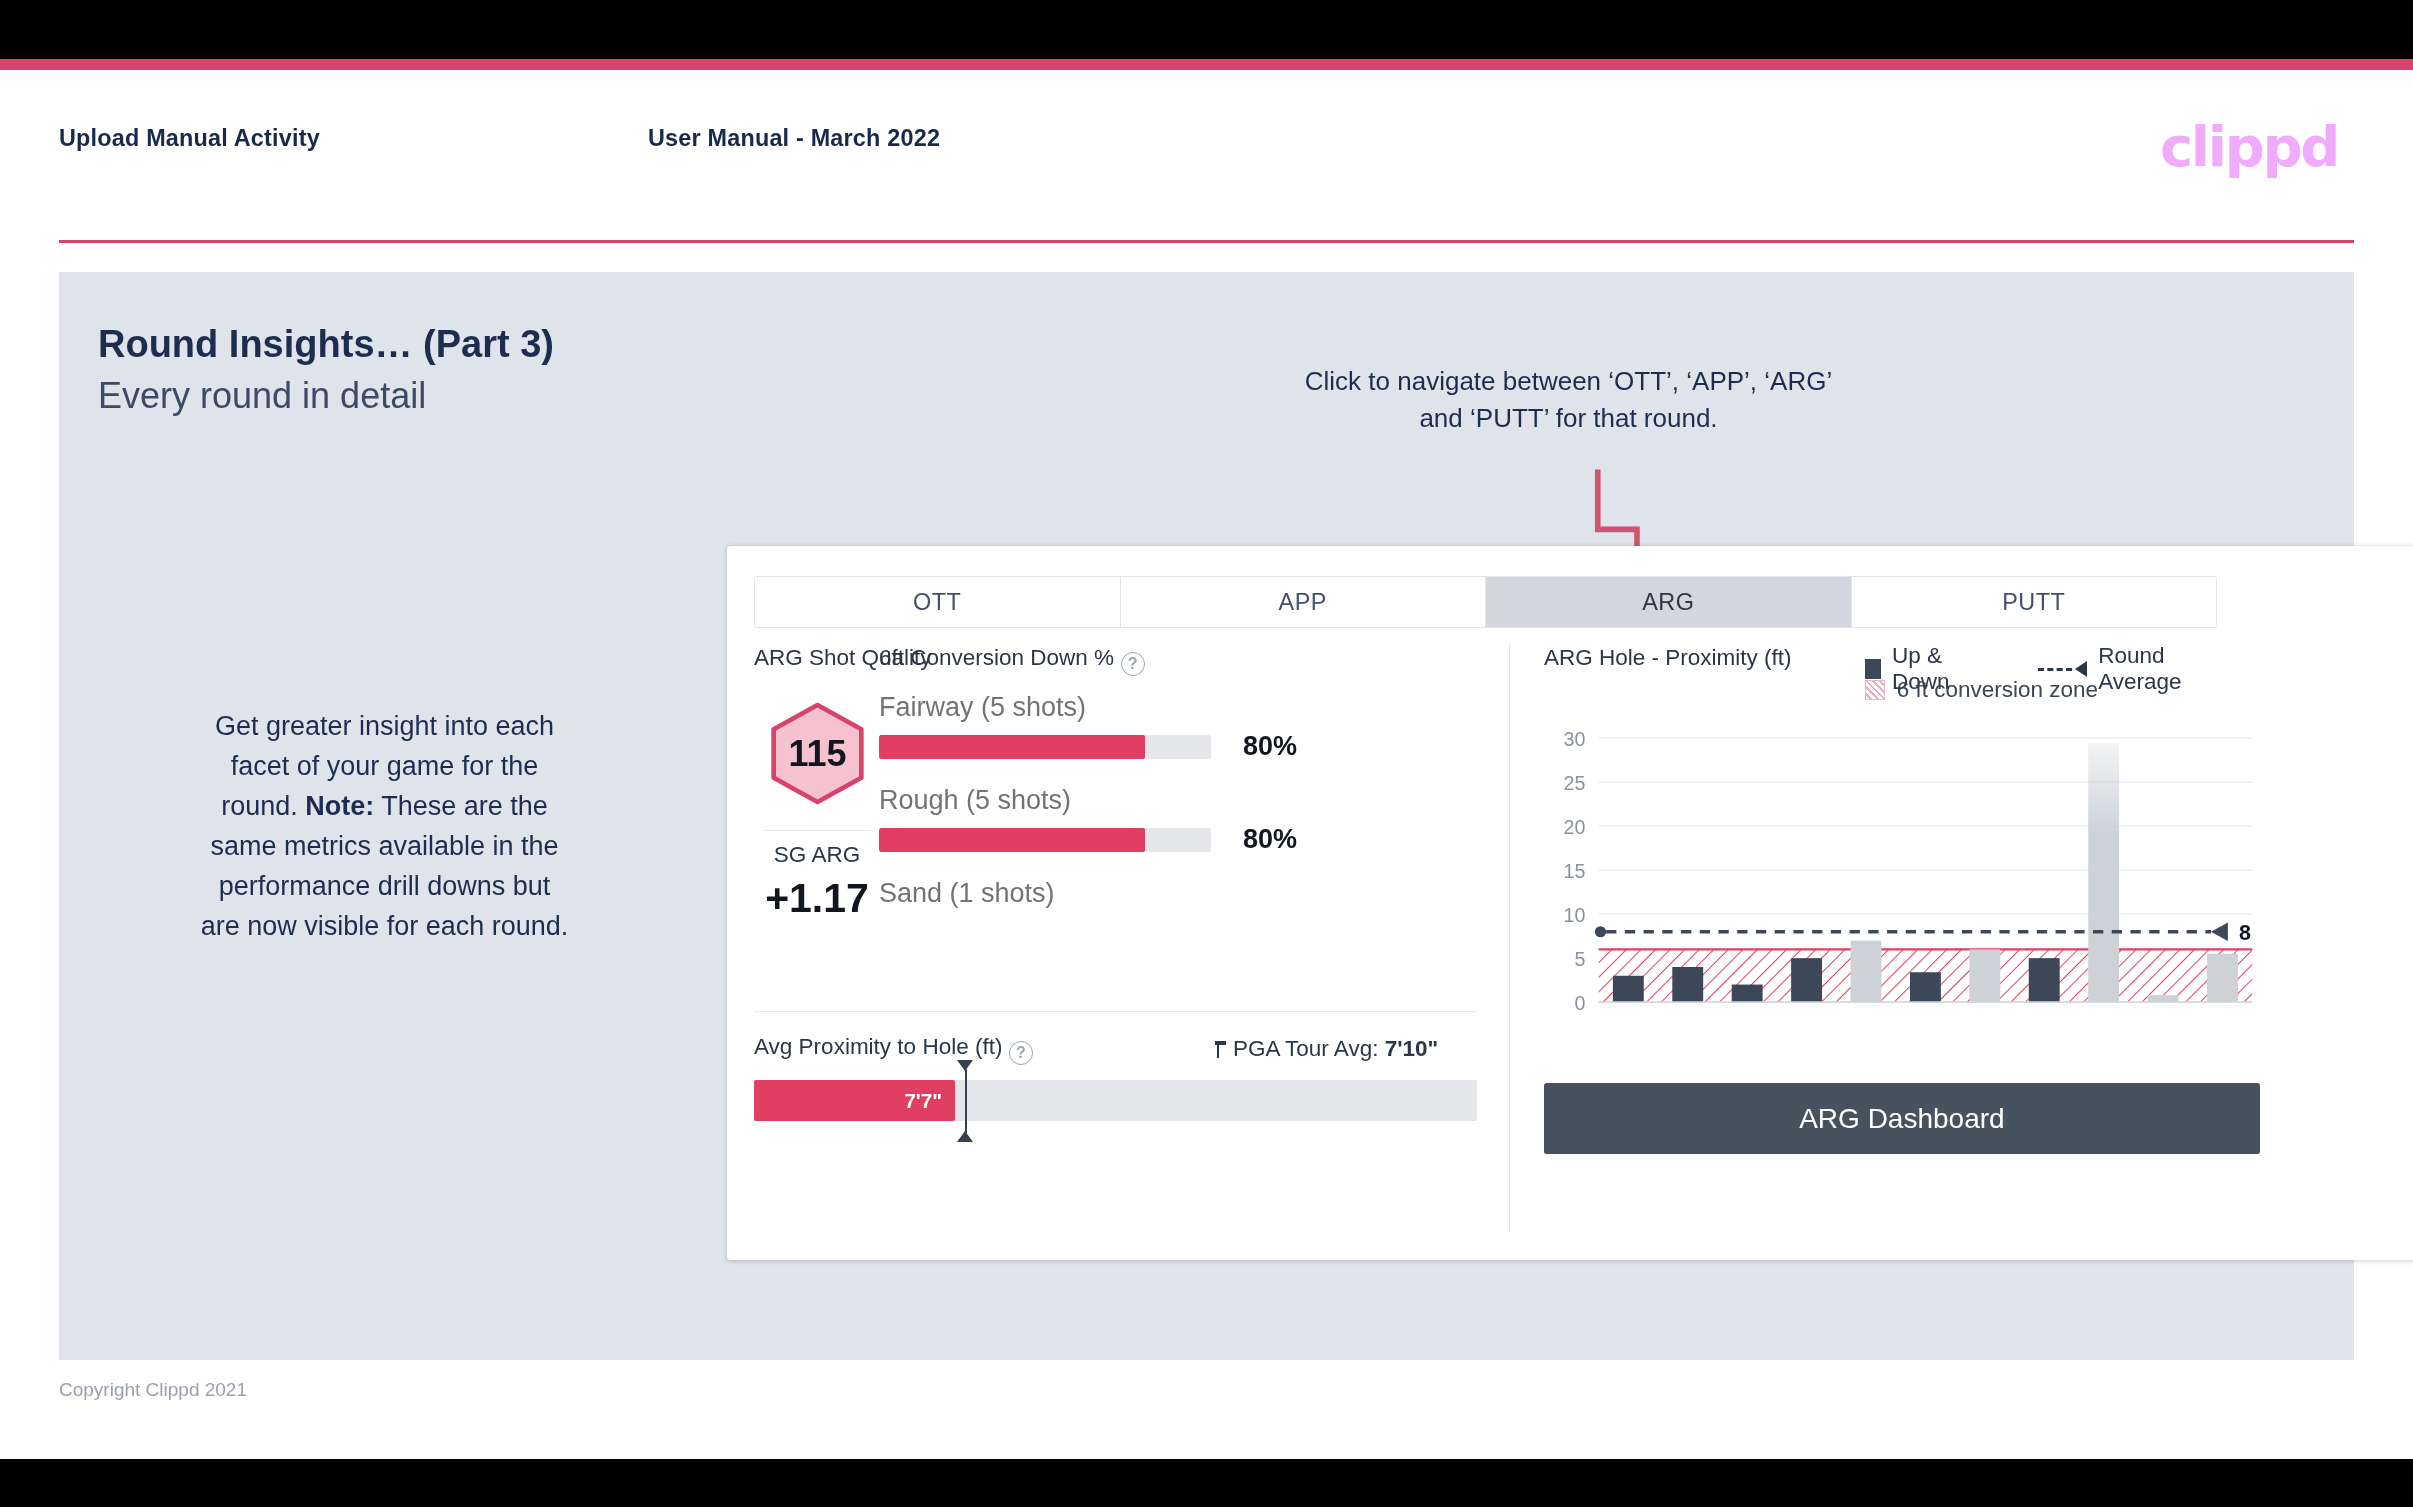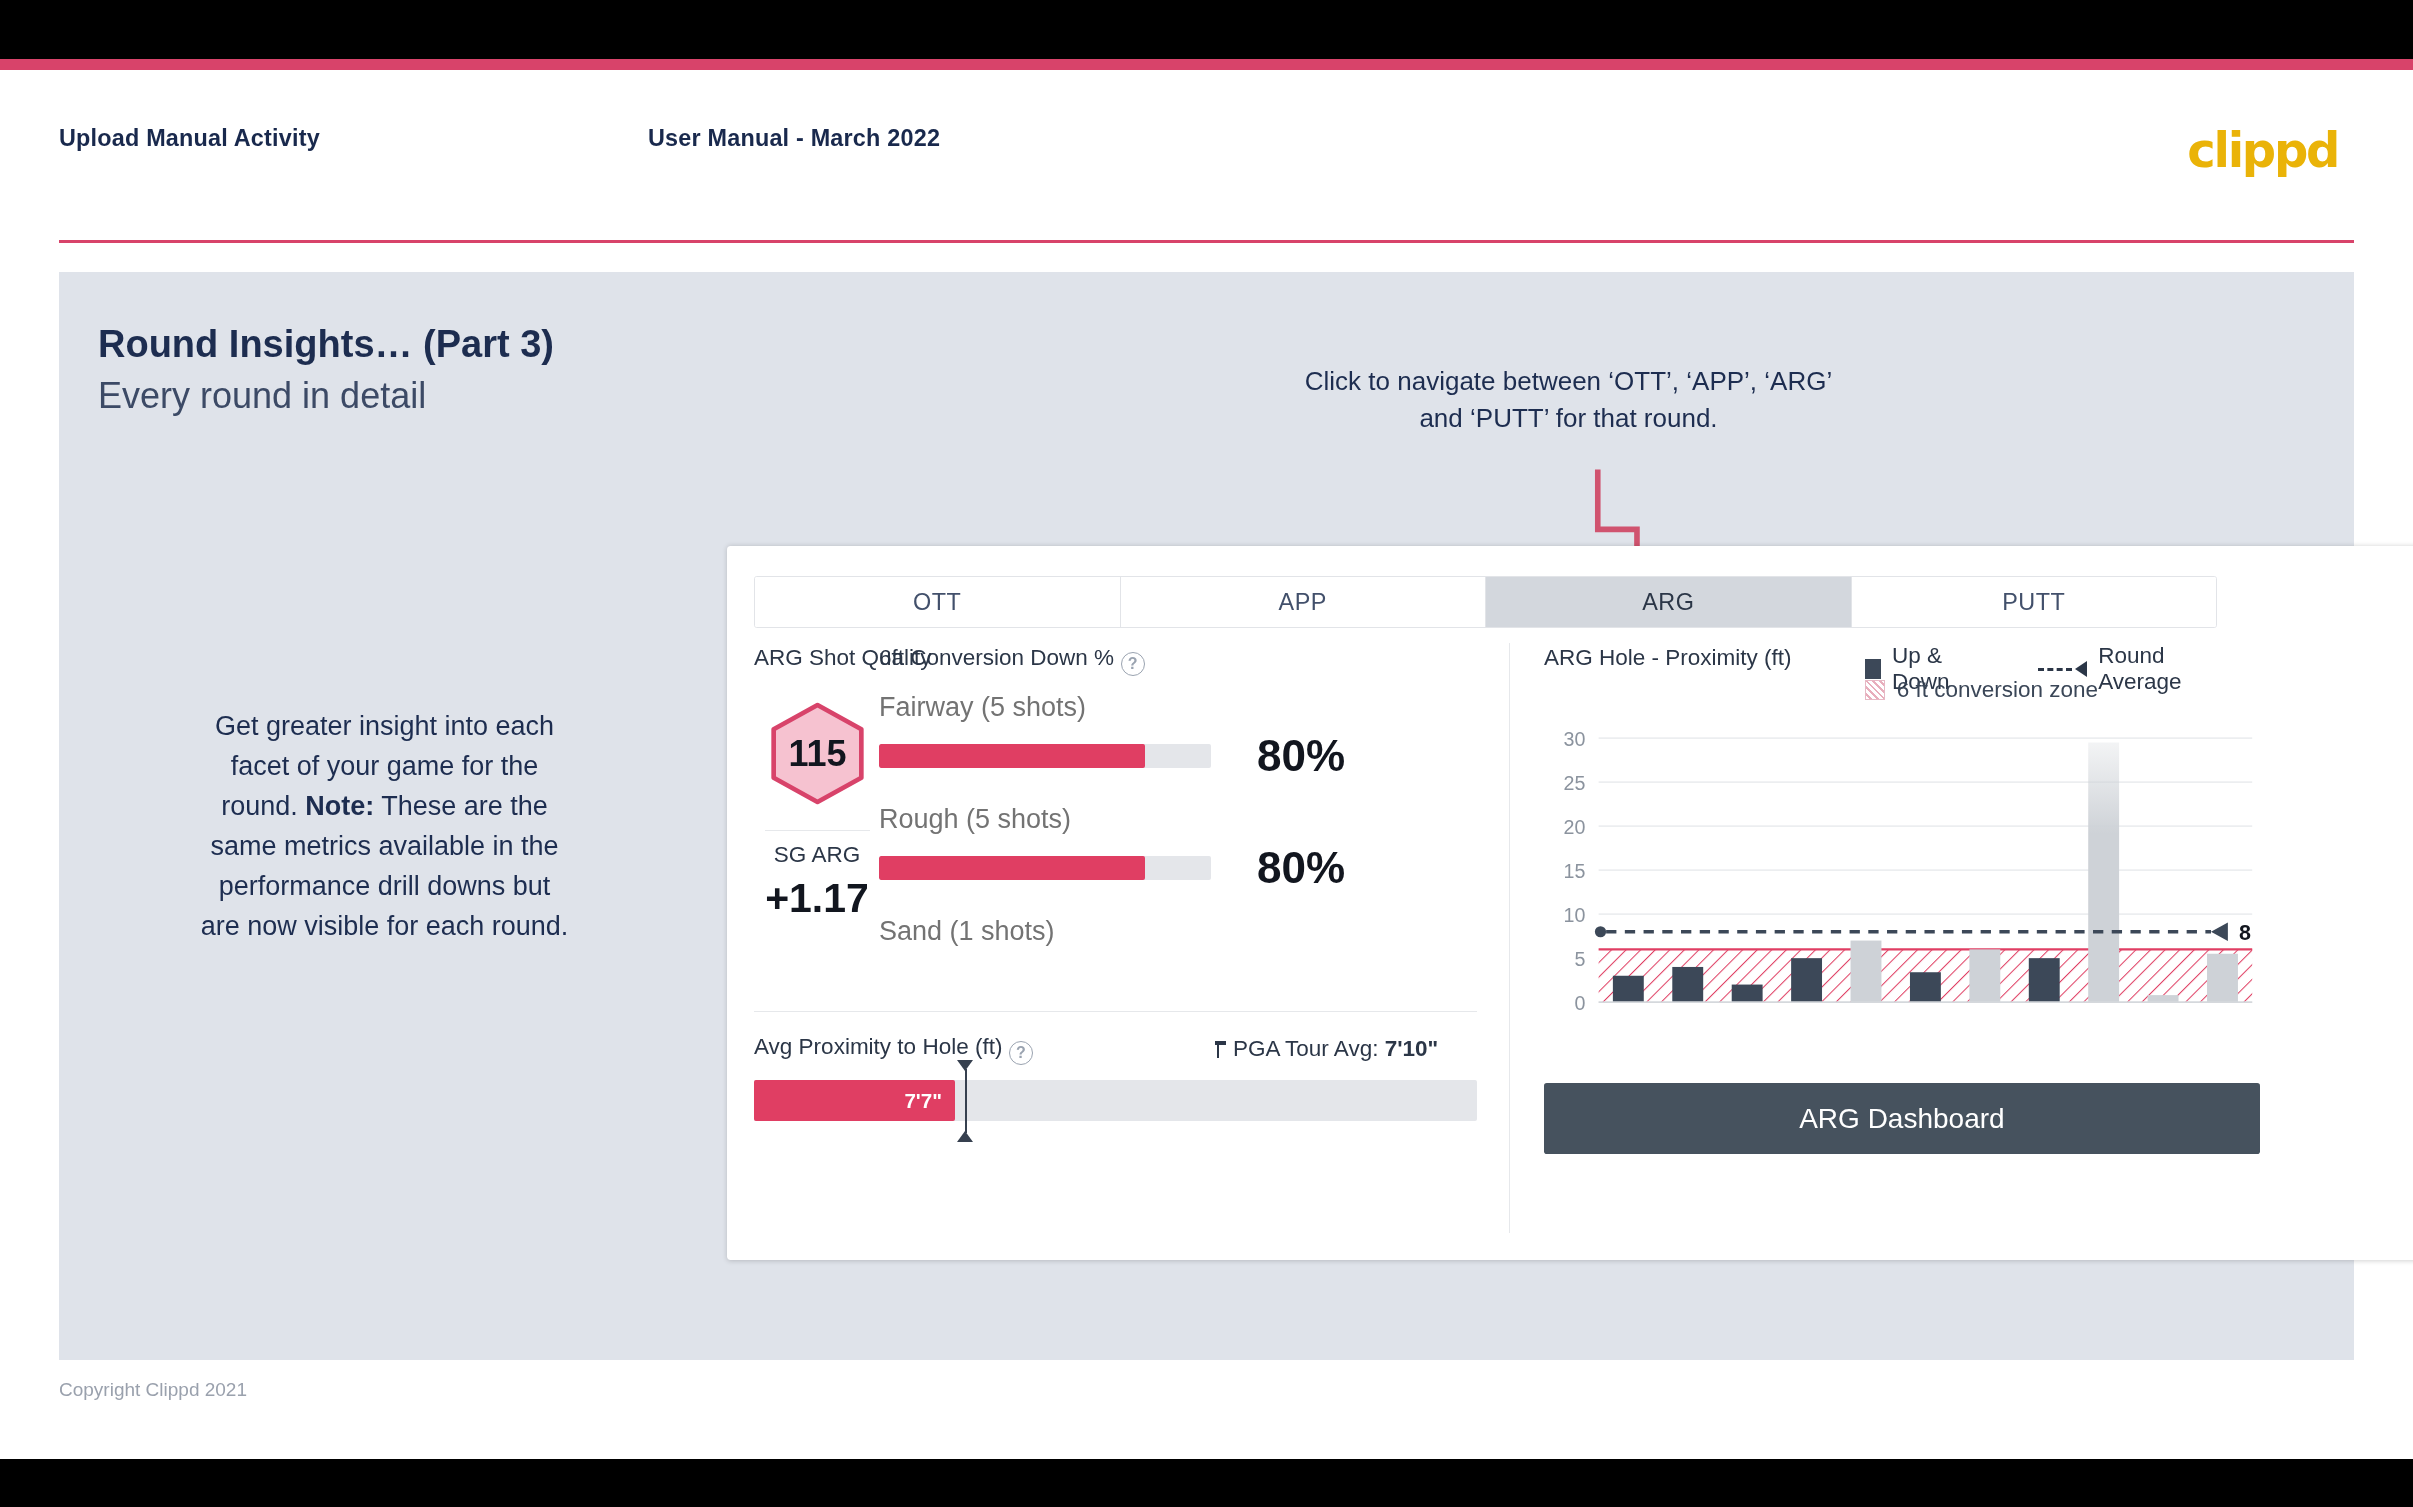--- a/index.html
+++ b/index.html
@@ -20,21 +20,21 @@
   .bottom-black { position:absolute; left:0; bottom:0; width:2413px; height:49px; background:#000; }
 
   .page {
     position:absolute; left:0; top:70px; width:2413px; height:1389px;
     background:#ffffff;
   }
 
   
   .hdr-left { position:absolute; left:59px; top:125px; font-size:23.4px; font-weight:bold; color:#19294d; letter-spacing:0.2px; }
   .hdr-mid  { position:absolute; left:648px; top:125px; font-size:23.4px; font-weight:bold; color:#19294d; letter-spacing:0.2px;}
-  .logo { position:absolute; right:75px; top:122px; font-size:48px; font-weight:bold; color:#eab308;
+  .logo { position:absolute; right:75px; top:114px; font-size:56px; font-weight:bold; color:#f0abfc;
           letter-spacing:-2.3px; font-family:"DejaVu Sans", sans-serif; }
   .hdr-rule { position:absolute; left:59px; top:240px; width:2295px; height:2.8px; background:#d8436a; }
 
   
   .body-panel { position:absolute; left:59px; top:272px; width:2295px; height:1088px; background:#dfe3ea; }
 
   .title1 { position:absolute; left:98px; top:323px; font-size:38px; font-weight:bold; color:#1d2d50; }
   .title2 { position:absolute; left:98px; top:375px; font-size:36px; color:#3c4a66; }
 
   .callout { position:absolute; left:1297px; top:363px; width:543px; text-align:center;
@@ -80,21 +80,21 @@
   .sg-lbl { position:absolute; left:0px; top:199px; width:126px; text-align:center; font-size:22.5px; color:#2b3647; }
   .sg-val { position:absolute; left:0px; top:232px; width:126px; text-align:center; font-size:41px; font-weight:bold; color:#12161f; }
   .sg-rule { position:absolute; left:11.2px; top:187px; width:105px; height:0.9px; background:#e6e8eb; }
 
   .bars { position:absolute; left:125px; top:49px; width:506px; }
   .bar-row { margin-bottom:22.5px; }
   .bar-lbl { font-size:27px; color:#737373; margin-bottom:8.4px; }
   .bar-line { display:flex; align-items:center; }
   .bar-track { width:332px; height:24px; background:#e4e6ea; border-radius:1.9px; overflow:hidden; }
   .bar-fill { height:100%; background:#e03e63; border-radius:1.9px; }
-  .bar-pct { font-size:44px; font-weight:bold; color:#12161f; margin-left:46px; }
+  .bar-pct { font-size:27px; font-weight:bold; color:#12161f; margin-left:32px; }
 
   .hr-mid { position:absolute; left:0; top:368px; width:723px; height:0.9px; background:#e6e8eb; }
 
   .prox-title { position:absolute; left:0px; top:391px; }
   .pga { position:absolute; left:463px; top:393px; font-size:22.5px; color:#2b3647; }
   .pga b { font-weight:bold; }
   .tee { display:inline-block; width:8.4px; height:16px; vertical-align:-1.9px; margin-right:7.5px;
          border-left:2.8px solid #2b3647; position:relative; }
   .tee:before { content:""; position:absolute; left:-3.7px; top:-0.9px; width:10.3px; height:3.7px; background:#2b3647; }
 

